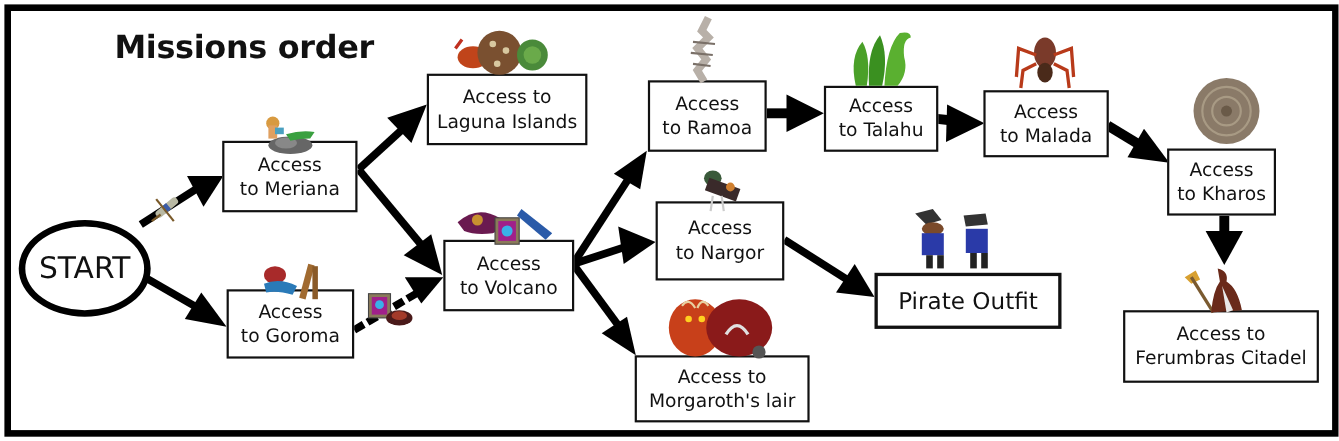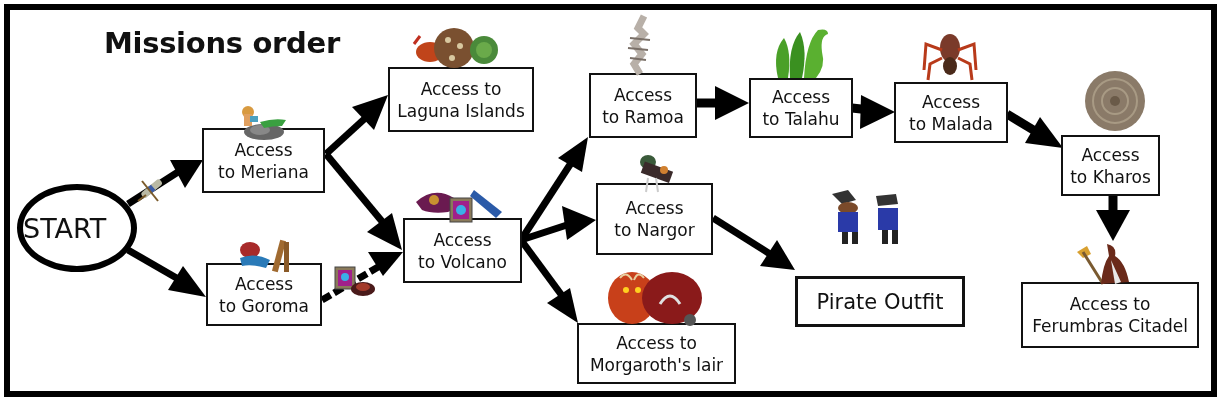--- a/index.html
+++ b/index.html
@@ -2,22 +2,22 @@
 <html><head>
   <meta charset="utf-8">
   <style>
     html, body { margin: 0; padding: 0; background: #ffffff; }
     body { width: 1217px; height: 401px; position: relative; overflow: hidden; font-family: "DejaVu Sans", sans-serif; }
     .frame { position: absolute; left: 4px; top: 4px; width: 1201px; height: 381px; border: 6px solid #000; background: #fff; }
     .title { position: absolute; left: 104px; top: 26px; font-size: 29px; color: #111; white-space: nowrap; letter-spacing: -0.3px; font-weight: bold; }
     svg.edges { position: absolute; left: 0; top: 0; }
     .box { position: absolute; border: 2px solid #111; background: #fff; display: flex; align-items: center; justify-content: center; text-align: center; color: #111; font-size: 17px; line-height: 22px; box-sizing: border-box; }
     .box .lbl { white-space: pre-line; }
-    .box.big { font-size: 21px; line-height: 26px; border-width: 3px; margin-top: 28px; }
-    .start { position: absolute; left: 17px; top: 184px; width: 120px; height: 88px; border: 6px solid #000; border-radius: 50%; box-sizing: border-box; display: flex; align-items: center; justify-content: flex-start; font-size: 27px; color: #111; background: #fff; }
+    .box.big { font-size: 21px; line-height: 26px; border-width: 3px; }
+    .start { position: absolute; left: 17px; top: 200px; width: 120px; height: 88px; border: 6px solid #000; border-radius: 50%; box-sizing: border-box; display: flex; align-items: center; justify-content: center; font-size: 27px; color: #111; background: #fff; }
     .sprite { position: absolute; }
   </style>
 </head>
 <body>
 
 <div class="frame"></div>
 
 <div class="title">Missions order</div>
 
 <svg class="edges" width="1217" height="401">

